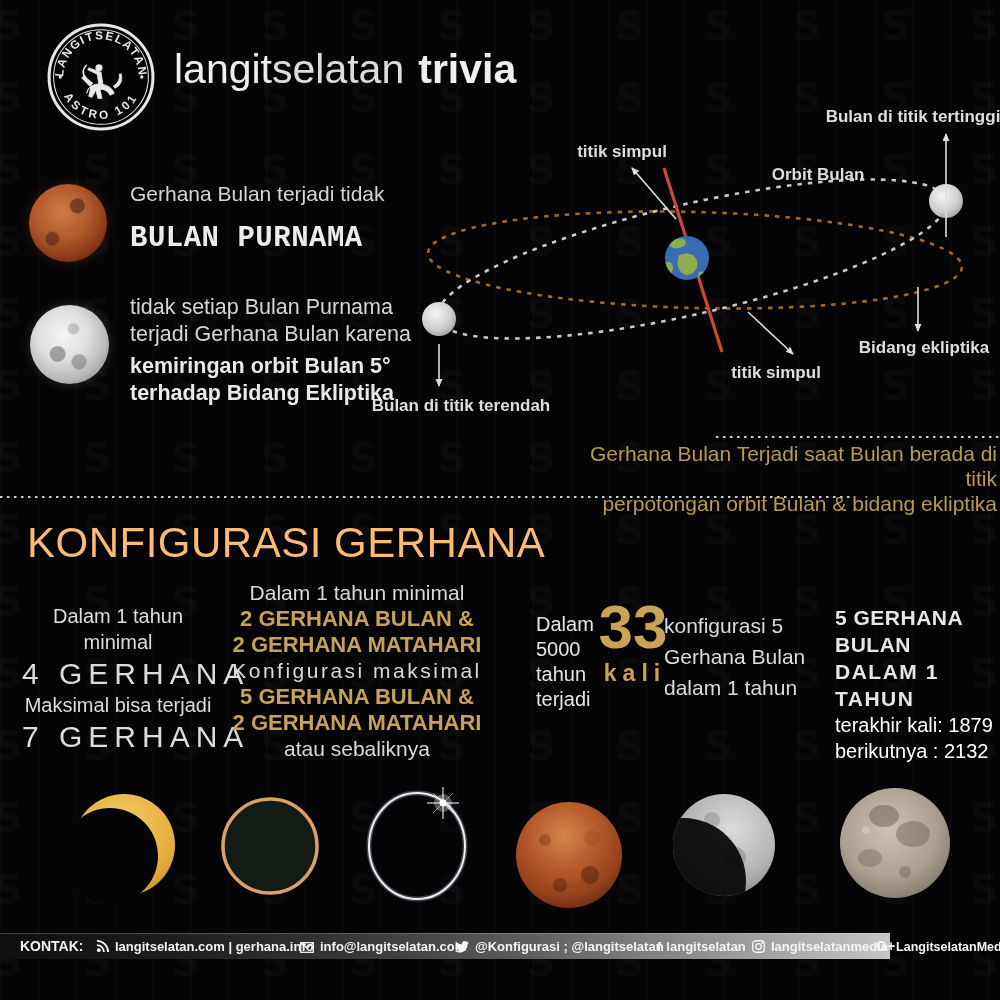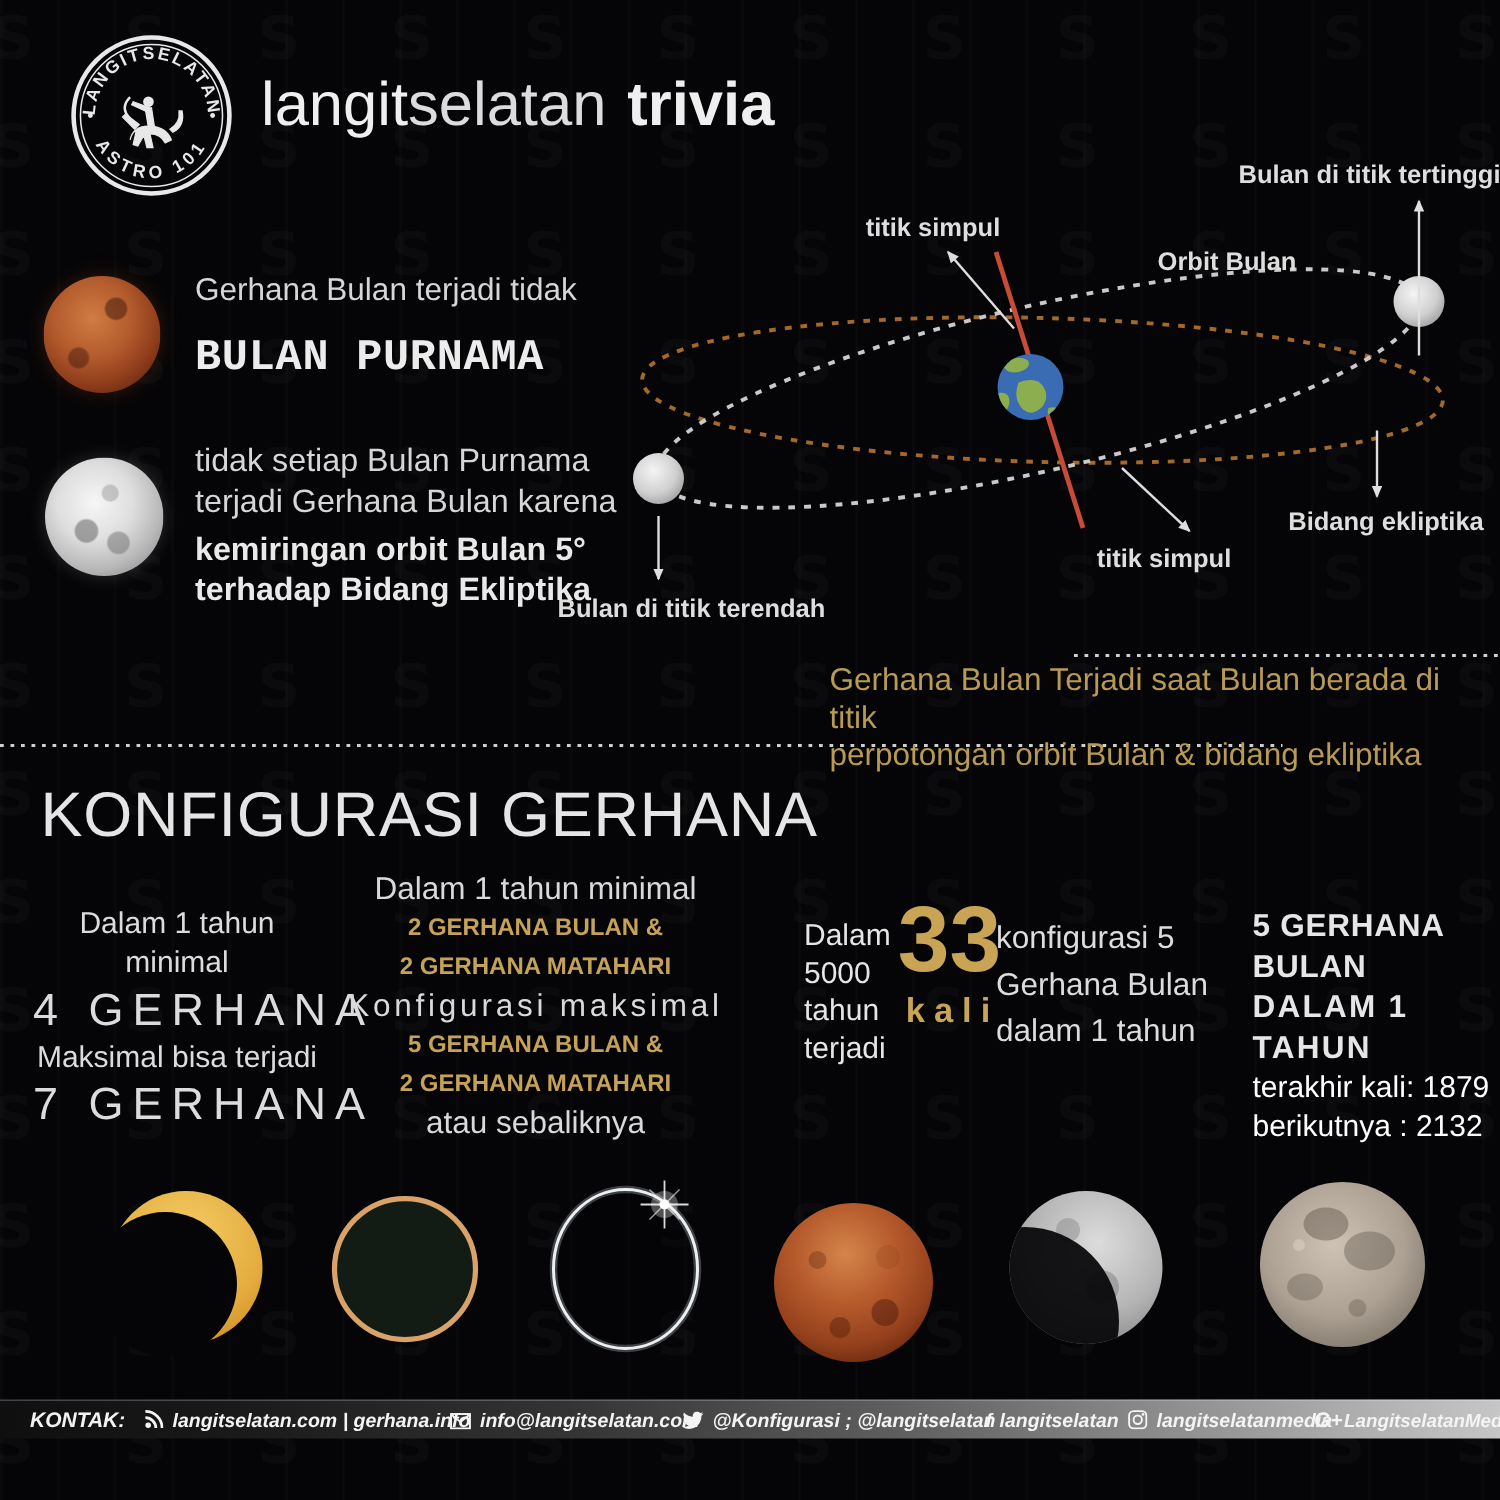--- a/index.html
+++ b/index.html
@@ -31,43 +31,43 @@
       radial-gradient(circle at 55% 30%,rgba(120,120,120,0.35) 0 7%,transparent 9%),
       radial-gradient(circle at 42% 38%,#f6f6f6,#dedede 38%,#b8b8b8 66%,#8e8e8e 88%,#6d6d6d 100%);
     box-shadow:0 0 12px rgba(220,220,220,0.18);}
   
   #fact1{left:130px;top:182px;}
   #fact1 .l1{font-size:21px;color:#d6d6d6;}
   #fact1 .l2{font-size:29px;font-weight:700;color:#ececec;margin-top:16px;letter-spacing:.5px;font-family:Liberation Mono, monospace;}
   #fact2{left:130px;top:294px;font-size:21.5px;line-height:27px;color:#d6d6d6;}
   #fact2 .bold{font-weight:700;color:#e9e9e9;margin-top:5px;}
   
-  #note{left:553px;top:441px;width:444px;text-align:left;font-size:21px;line-height:25px;color:#b89a52;}
-  
-  #kon-heading{left:27px;top:519px;font-size:42px;font-weight:400;color:#e5e5e5;letter-spacing:.5px;}
+  #note{left:553px;top:441px;width:444px;text-align:right;font-size:21px;line-height:25px;color:#b89a52;}
+  
+  #kon-heading{left:27px;top:519px;font-size:42px;font-weight:400;color:#fdba74;letter-spacing:.5px;}
   
   #col1{left:22px;top:603px;width:192px;text-align:center;color:#dcdcdc;}
   #col1 .s{font-size:20px;line-height:26px;}
   #col1 .b{font-size:30px;font-weight:500;letter-spacing:6px;line-height:37px;white-space:nowrap;}
   #col2{left:232px;top:580px;width:250px;text-align:center;}
   #col2 .w{font-size:21px;color:#d9d9d9;line-height:26px;}
   #col2 .sp{letter-spacing:2.5px;}
-  #col2 .g{font-size:16px;font-weight:700;color:#c6a258;line-height:26px;white-space:nowrap;}
+  #col2 .g{font-size:22px;font-weight:700;color:#c6a258;line-height:26px;white-space:nowrap;}
   #col3-pre{left:536px;top:612px;width:60px;font-size:20px;line-height:25px;color:#e5e5e5;}
   #col3-num{left:594px;top:596px;width:78px;text-align:center;color:#c9a455;}
   #col3-num .n{font-size:62px;font-weight:700;line-height:62px;}
   #col3-num .u{font-size:23px;font-weight:700;letter-spacing:6px;margin-top:2px;margin-left:4px;}
   #col3-suf{left:664px;top:610px;font-size:21px;line-height:31px;color:#dcdcdc;}
   #col4{left:835px;top:604px;color:#e6e6e6;}
   #col4 .b{font-size:21px;font-weight:700;line-height:27px;letter-spacing:.5px;}
   #col4 .s{font-size:20px;line-height:26px;color:#ffffff;}
   
-  #footer{left:0;top:933px;width:1000px;height:25px;
+  #footer{left:0;top:933px;width:890px;height:25px;
     background:linear-gradient(90deg,#0f0f0f 0%,#191919 15%,#343434 38%,#5f5f5f 60%,#989898 82%,#c6c6c6 100%);
-    border-top:1px solid rgba(255,255,255,0.22);font-style:italic;}
+    border-top:1px solid rgba(255,255,255,0.22);}
   #footer .kontak{position:absolute;left:20px;top:0;line-height:25px;font-size:14px;font-weight:700;color:#f2f2f2;}
   .f-item{position:absolute;top:0;height:25px;line-height:25px;font-size:13px;font-weight:700;color:#f4f4f4;white-space:nowrap;}
   .f-item svg{vertical-align:-2px;margin-right:6px;}
   .f-glyph{font-weight:700;margin-right:5px;}
   .f-glyph.gp{margin-right:1px;font-size:14px;}
   svg text{font-family:"Liberation Sans",sans-serif;}
 </style>
 </head>
 <body>
 

